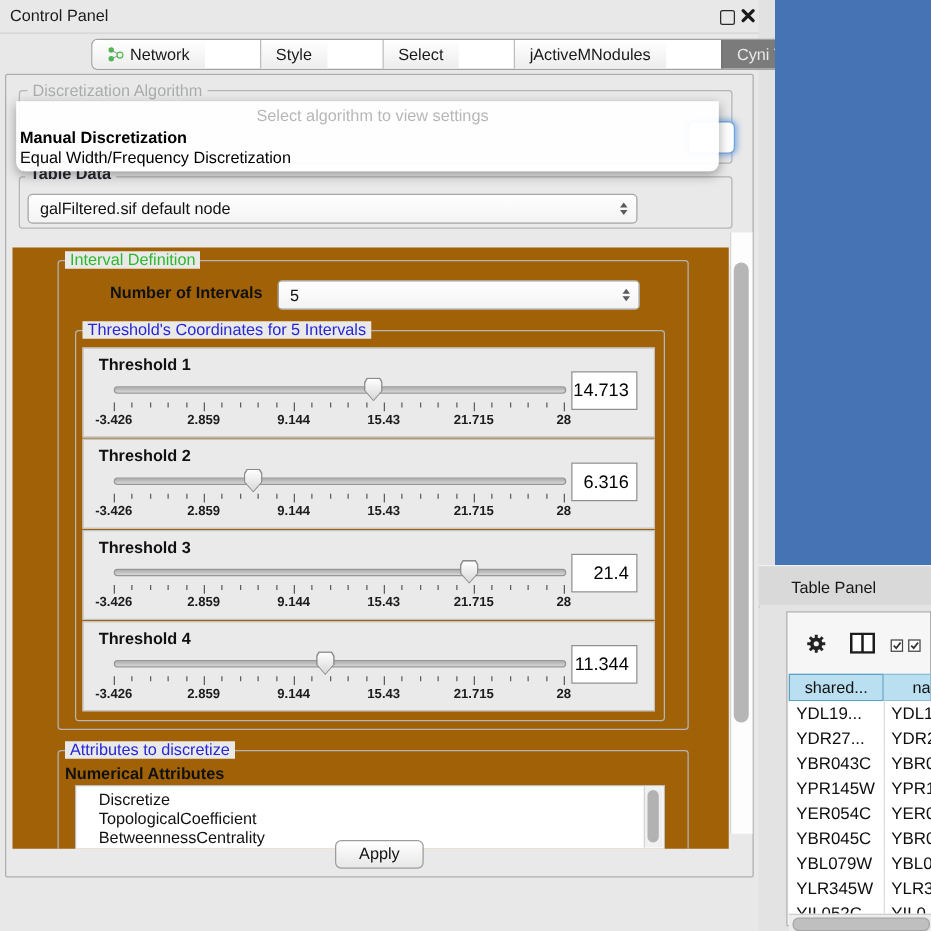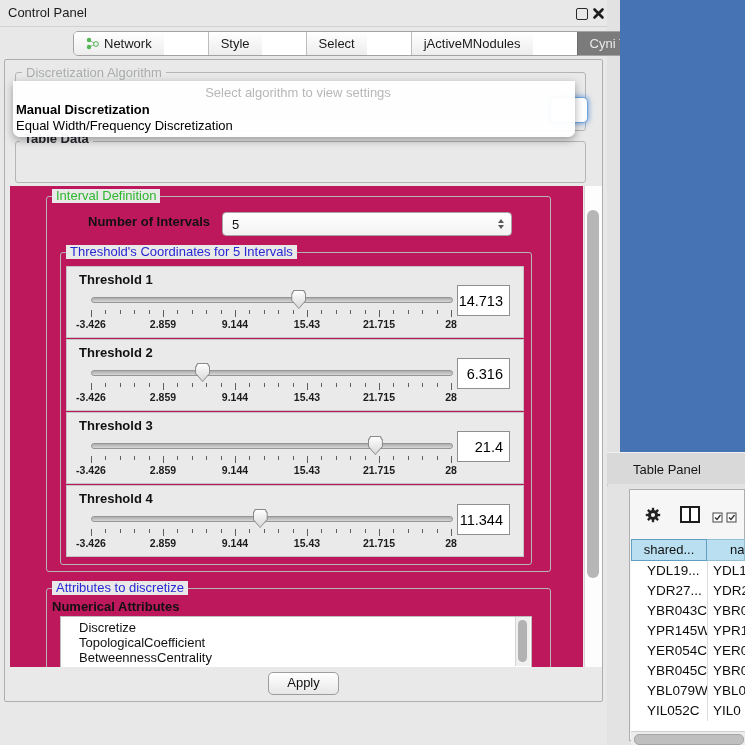--- a/index.html
+++ b/index.html
@@ -51,21 +51,21 @@
   #tdTitle{left:20px;top:132px;z-index:5;}
   .combo{position:absolute;background:linear-gradient(#ffffff,#f3f3f3);border:1px solid #a6a6a6;border-radius:4px;
          font-size:13px;color:#111;}
   .combo .cval{position:absolute;left:9px;top:50%;transform:translateY(-50%);white-space:nowrap;}
   .stepper{position:absolute;right:7px;top:50%;transform:translateY(-50%);display:flex;flex-direction:column;gap:2px;}
   .stepper .up{width:0;height:0;border-left:3.5px solid transparent;border-right:3.5px solid transparent;border-bottom:4.5px solid #5a5a5a;}
   .stepper .dn{width:0;height:0;border-left:3.5px solid transparent;border-right:3.5px solid transparent;border-top:4.5px solid #5a5a5a;}
   #tdCombo{left:22px;top:155px;width:486px;height:22px;}
 
   
-  #viewport{left:10px;top:186px;width:573px;height:481px;overflow:hidden;background:#be185d;text-decoration:underline;}
+  #viewport{left:10px;top:198px;width:573px;height:481px;overflow:hidden;background:#a16207;text-decoration:underline;}
   #ivGroup{left:36px;top:10px;width:503px;height:374px;}
   #ivTitle{left:42px;top:3px;}
   #noiLabel{left:78px;top:28px;font-size:13px;font-weight:bold;color:#111;}
   #noiCombo{left:212px;top:26px;width:288px;height:22px;}
   #thrGroup{left:50px;top:66px;width:470px;height:311px;}
   #thrTitle{left:56px;top:59px;}
   .thr-panel{position:absolute;left:56px;width:456px;height:70px;background:#eaeaea;border:1px solid #c4c4c4;}
   .thr-label{position:absolute;left:12px;top:5px;font-size:13px;font-weight:bold;color:#111;}
   .thr-track{position:absolute;left:24px;top:30px;width:360px;height:4px;border:1px solid #969696;border-radius:3px;
              background:linear-gradient(#adadad,#d7d7d7);}
@@ -106,21 +106,21 @@
   #tpWindow{left:608px;top:484px;width:137px;height:261px;background:#e3e3e3;}
   #tpInner{left:21px;top:5px;width:116px;height:252px;background:#f6f6f6;border:1px solid #aeaeae;box-sizing:border-box;}
   .tbicon{position:absolute;top:16px;}
   #gearIcon{left:14px;} #colsIcon{left:50px;} #check1{left:82px;top:19px;} #check2{left:96px;top:19px;}
   #tpHeader{left:1px;top:49px;width:114px;height:22px;display:flex;}
   .hcell{box-sizing:border-box;background:var(--c-header_blue);font-size:13px;color:#111;line-height:20px;text-align:center;overflow:hidden;white-space:nowrap;}
   #hcell1{width:76px;border:1px solid #5f9fc2;}
   #hcell2{width:38px;border:1px solid #93bed4;border-left:none;text-align:left;padding-left:23px;}
   #tpRows{left:1px;top:71px;width:114px;height:170px;background:#fff;overflow:hidden;}
   .trow{display:flex;height:20px;line-height:20px;font-size:13.5px;color:#0d0d0d;background:#fff;}
-  .trow .c1{width:76px;padding-left:16px;box-sizing:border-box;overflow:hidden;white-space:nowrap;}
+  .trow .c1{width:76px;padding-left:6px;box-sizing:border-box;overflow:hidden;white-space:nowrap;}
   .trow .c2{flex:1;padding-left:5px;border-left:1px solid #dcdcdc;overflow:hidden;white-space:nowrap;}
   #tpHScroll{left:1px;top:241px;width:114px;height:14px;background:#ececec;border-top:1px solid #cfcfcf;box-sizing:border-box;}
   #tpHThumb{position:absolute;left:3px;top:2px;width:108px;height:9px;background:#bfbfbf;border:1px solid #a5a5a5;border-radius:5px;}
 </style>
 </head>
 <body>
 
 <div id="app">
 
   <div id="leftPanel" class="abs">
@@ -166,20 +166,27 @@
     <div id="algoComboCap" class="abs"></div>
 
     <div id="popup" class="abs">
       <div id="popupHint">Select algorithm to view settings</div>
       <div id="popupOpt0" class="popup-opt">Manual Discretization</div>
       <div id="popupOpt1" class="popup-opt">Equal Width/Frequency Discretization</div>
     </div>
 
     <div id="tdGroup" class="abs groupbox"></div>
     <span id="tdTitle" class="grouptitle t-dark">Table Data</span>
+    <div id="tdCombo" class="combo abs">
+      <span class="cval">galFiltered.sif default node</span>
+      <span class="stepper">
+          <span class="up"></span>
+          <span class="dn"></span>
+        </span>
+    </div>
 
     <div id="viewport" class="abs">
       <div id="ivGroup" class="abs groupbox"></div>
       <span id="ivTitle" class="grouptitle t-green">Interval Definition</span>
       <span id="noiLabel" class="abs">Number of Intervals</span>
       <div id="noiCombo" class="combo abs">
         <span class="cval">5</span>
         <span class="stepper">
             <span class="up"></span>
             <span class="dn"></span>
@@ -456,20 +463,24 @@
           </div>
           <div class="trow">
             <div class="c1">YBR045C</div>
             <div class="c2">YBR0</div>
           </div>
           <div class="trow">
             <div class="c1">YBL079W</div>
             <div class="c2">YBL0</div>
           </div>
           <div class="trow">
+            <div class="c1">YLR345W</div>
+            <div class="c2">YLR3</div>
+          </div>
+          <div class="trow">
             <div class="c1">YIL052C</div>
             <div class="c2">YIL0</div>
           </div>
         </div>
       <div id="tpHScroll" class="abs">
         <span id="tpHThumb"></span>
       </div>
     </div>
   </div>
 

